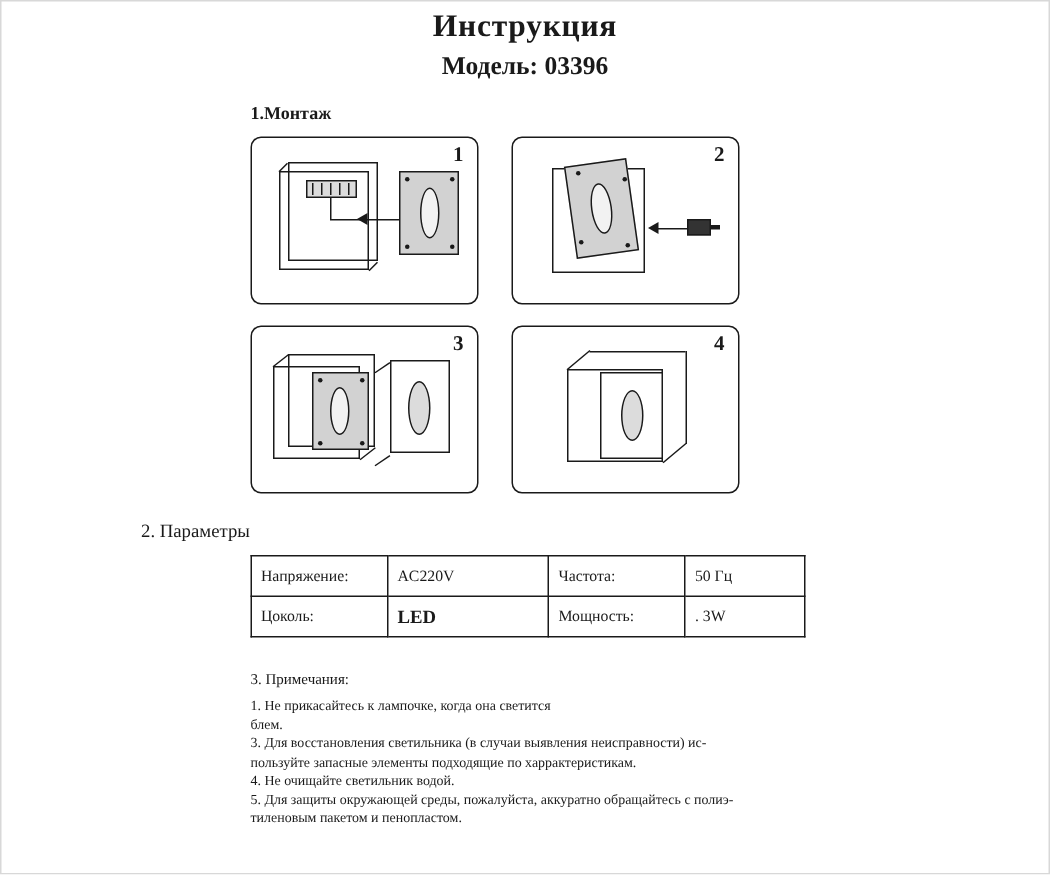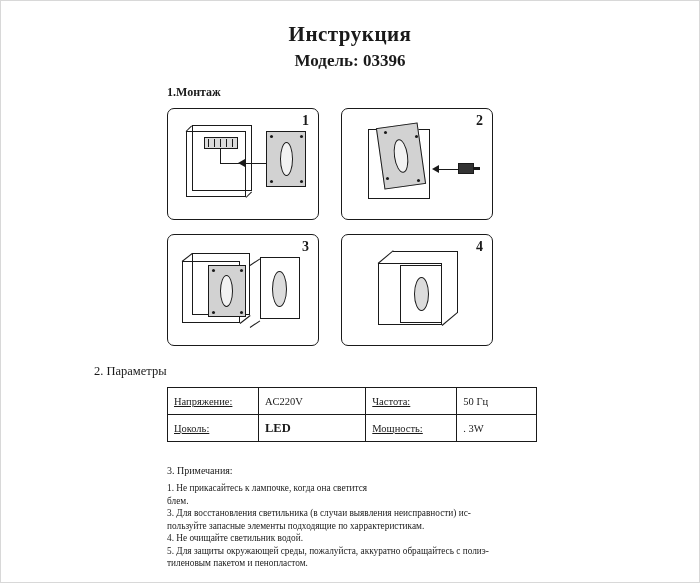--- a/index.html
+++ b/index.html
@@ -20,21 +20,21 @@
     height: 583px;
     border: 1px solid #d8d8d8;
     box-sizing: border-box;
     background: #fff;
   }
   .title {
     text-align: center;
     font-size: 21px;
     font-weight: bold;
     letter-spacing: 0.5px;
-    margin-top: 21px;
+    margin-top: 4px;
   }
   .model {
     text-align: center;
     font-size: 17px;
     font-weight: bold;
     margin-top: 4px;
   }
   .section-heading {
     font-size: 12px;
     font-weight: bold;
@@ -124,21 +124,21 @@
     border-collapse: collapse;
     width: 370px;
     font-size: 10.5px;
   }
   table.params td {
     border: 1px solid #1a1a1a;
     padding: 5px 6px;
     height: 16px;
     vertical-align: middle;
   }
-  td.label { width: 78px; text-decoration: underline; }
+  td.label { width: 78px; }
   td.val-led { font-size: 12.5px; padding-left: 8px; font-weight: bold; }
   .notes-heading {
     font-size: 10px;
     margin-left: 166px;
     margin-top: 23px;
   }
   .notes {
     margin-left: 166px;
     margin-top: 6px;
     width: 380px;

